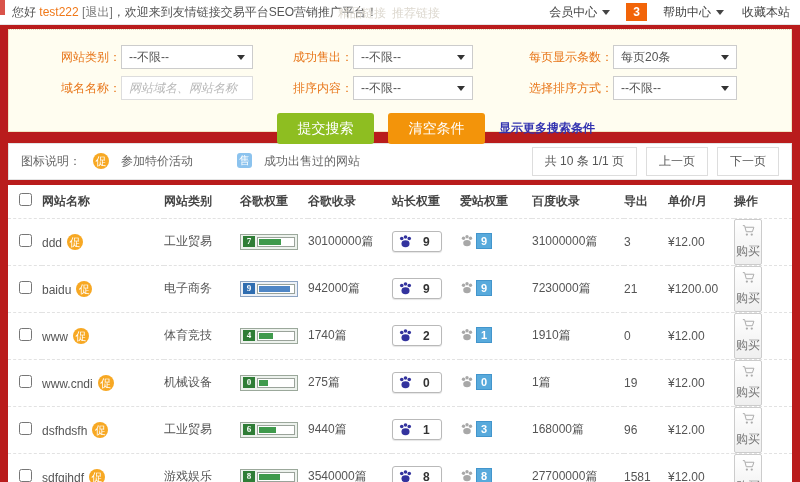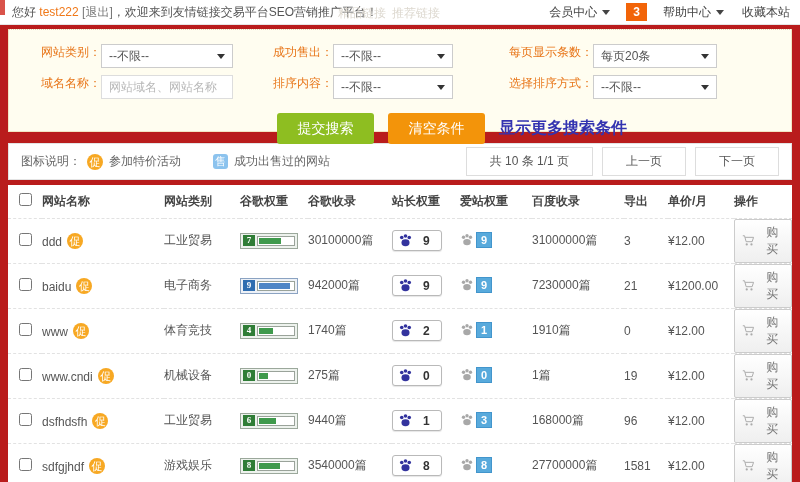--- a/index.html
+++ b/index.html
@@ -14,43 +14,43 @@
   .greeting .logout { color:#777; cursor:pointer; }
   .ghost-nav { position:absolute; left:338px; top:5px; display:flex; gap:6px; color:#ddd8cf; font-size:12px; }
   .topbar-right { margin-left:auto; display:flex; align-items:center; margin-right:10px; color:#444; }
   .tb-item { display:flex; align-items:center; cursor:pointer; white-space:nowrap; }
   .caret { width:0; height:0; border-left:4px solid transparent; border-right:4px solid transparent; border-top:5px solid #444; margin-left:5px; }
   .notif { background:#f26408; color:#fff; padding:2px 7px; margin:0 16px; font-weight:bold; cursor:pointer; }
   .help { margin-right:18px; }
 
   
   .filter-panel { margin:4px 8px 0; height:103px; background:#fffdf0; border:1px solid #f2e6c2; border-top:1px dotted #dcd2b4; padding-top:9px; }
-  .f-row { display:flex; height:26px; margin-top:5px; font-size:12px; }
+  .f-row { display:flex; align-items:center; height:26px; margin-top:5px; font-size:12px;margin-left:20px; }
   .f-label { color:#e8761a; text-align:right; white-space:nowrap; }
   .l1 { width:92px; } .l2 { width:100px; } .l3 { width:140px; }
   .sel { display:flex; align-items:center; justify-content:space-between; height:24px; background:#fff; border:1px solid #ccc; padding:0 7px; color:#555; cursor:pointer; }
   .sel .sel-caret { width:0; height:0; border-left:4px solid transparent; border-right:4px solid transparent; border-top:5px solid #333; }
   .w1 { width:132px; } .w2 { width:120px; } .w3 { width:124px; }
-  .txt-input { width:132px; height:24px; border:1px solid #ddd; background:#fff; padding:0 7px; font-size:12px; color:#555; }
+  .txt-input { width:132px; height:24px; border:1px solid #ddd; background:#fff; padding:0 7px; font-size:12px; color:#555;font-style:italic; }
   .txt-input::placeholder { color:#b8b8b8; }
   .btn-row { display:flex; align-items:center; margin:12px 0 0 268px; }
   .btn { border:none; color:#fff; font-size:14px; width:97px; height:31px; border-radius:3px; cursor:pointer; font-family:inherit; }
   .btn-green { background:#8ebe21; }
   .btn-orange { background:#f3940a; margin-left:14px; }
-  .more-link { margin-left:14px; color:#3333b0; font-size:16px; font-weight:bold; cursor:pointer; text-decoration:none; }
+  .more-link { margin-left:14px; color:#3333b0; font-size:12px; font-weight:bold; cursor:pointer; text-decoration:none; }
 
   
   .legend-bar { margin:11px 8px 0; height:37px; background:#fff; border:1px solid #e3e3e3; display:flex; align-items:center; font-size:12px; color:#666; padding:0 12px; }
-  .legend-left { display:flex; align-items:center; gap:6px; }
+  .legend-left { display:flex; gap:12px; }
   .badge { display:inline-block; color:#fff; font-size:11px; text-align:center; }
   .badge-promo { background:#f7a823; width:16px; height:16px; line-height:16px; border-radius:8px; }
   .badge-sold { background:#8cc3ee; width:15px; height:15px; line-height:15px; border-radius:3px; }
   .legend-gap { width:20px; }
   .legend-right { margin-left:auto; display:flex; align-items:center; gap:9px; }
-  .pg-box { border:1px solid #ddd; background:#fff; padding:5px 23px; color:#555; white-space:nowrap; }
+  .pg-box { border:1px solid #ddd; background:#fff; padding:5px 12px; color:#555; white-space:nowrap; }
   .pg-btn { cursor:pointer; }
 
   
   .table-wrap { margin:5px 8px 0; background:#fff; }
   table { width:784px; border-collapse:collapse; table-layout:fixed; font-size:12px; color:#555; }
   th { height:33px; text-align:left; font-weight:bold; color:#444; }
   td { height:33px; }
   tbody tr td { border-top:1px dashed #e2e2e2; }
   thead tr th { border-bottom:0; }
   .c-check { width:34px; padding-left:11px; }
@@ -69,21 +69,21 @@
   .pr.blue .fill { background:#4f86c6; }
 
   .cz { display:inline-flex; align-items:center; border:1px solid #b9b9b9; border-radius:3px; background:#fff; box-shadow:0 1px 1px rgba(0,0,0,.1); padding:2px 5px; min-width:50px; }
   .cz .paw { color:#33339e; }
   .cz .cznum { margin-left:10px; color:#333; font-weight:bold; }
 
   .az { display:inline-flex; align-items:center; }
   .az .paw { color:#a8a8a8; }
   .aznum { width:16px; height:16px; background:#58aadc; border:1px solid #4295cc; color:#fff; font-size:11px; line-height:15px; text-align:center; margin-left:2px; font-weight:bold; }
 
-  .buy { display:inline-flex; align-items:center; gap:6px; border:1px solid #ccc; border-radius:2px; background:linear-gradient(#ffffff,#efefef); color:#777; font-size:12px; padding:4px 7px; cursor:pointer; font-family:inherit; }
+  .buy { display:inline-flex; align-items:center; gap:6px; border:1px solid #ccc; border-radius:2px; background:linear-gradient(#ffffff,#efefef); color:#777; font-size:12px; padding:4px 1px; cursor:pointer; font-family:inherit;flex-direction:column; }
   .buy .cart { color:#aaa; }
   input[type="checkbox"] { width:13px; height:13px; cursor:pointer; }
 </style>
 </head>
 <body>
 
 <div class="page">
 
   <div class="topbar">
     <span class="corner-mark"></span>

